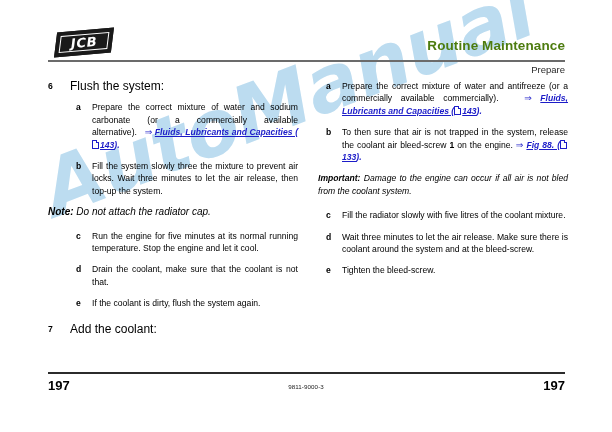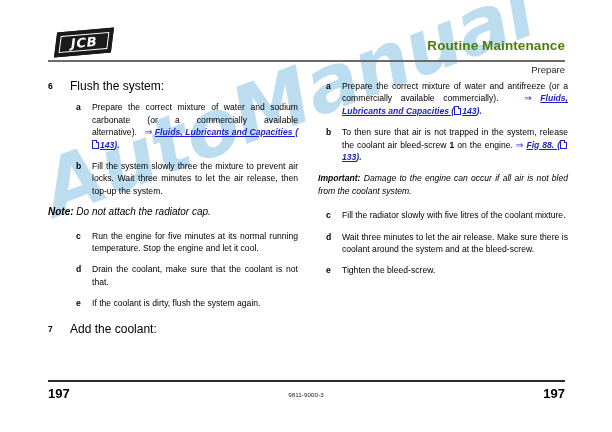--- a/index.html
+++ b/index.html
@@ -230,21 +230,21 @@
     background: #ffffff;
     border-left: 0.9px solid #1c1cc8;
     border-bottom: 0.9px solid #1c1cc8;
   }
   .boldnum { font-weight: bold; }
 
   
   .footer {
     position: absolute;
     left: 0;
-    bottom: 4px;
+    bottom: 12px;
     width: 612px;
     height: 48px;
     z-index: 2;
   }
   .footer-rule {
     position: absolute;
     left: 48px;
     right: 47px;
     top: 0px;
     height: 2.2px;

